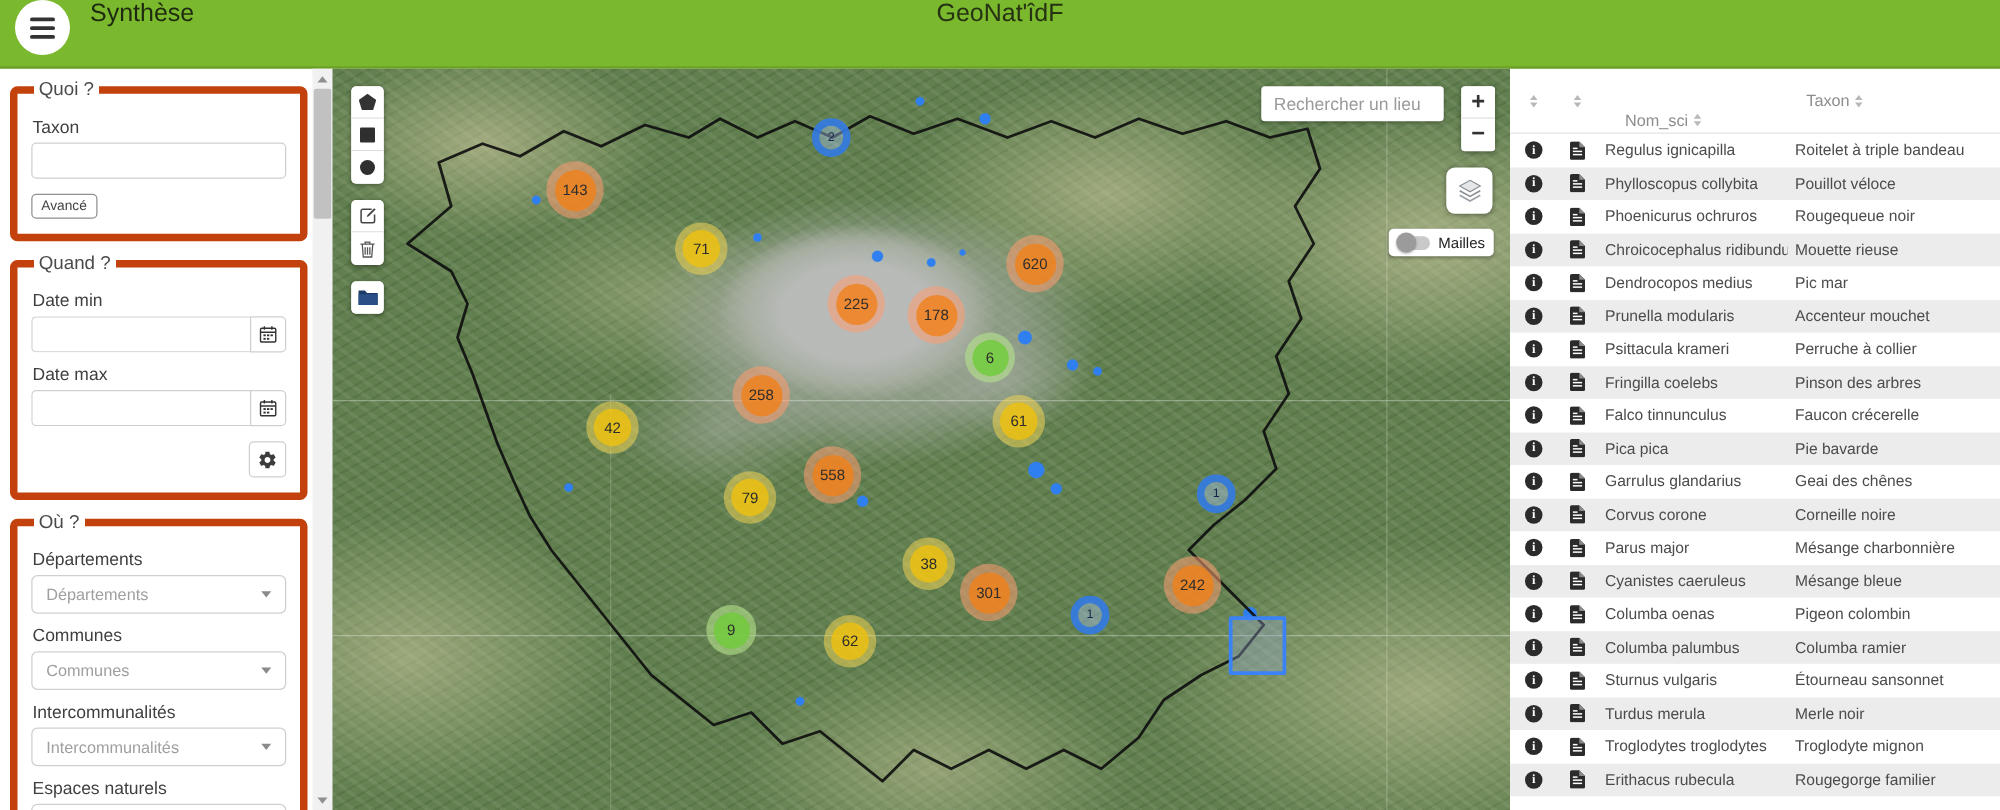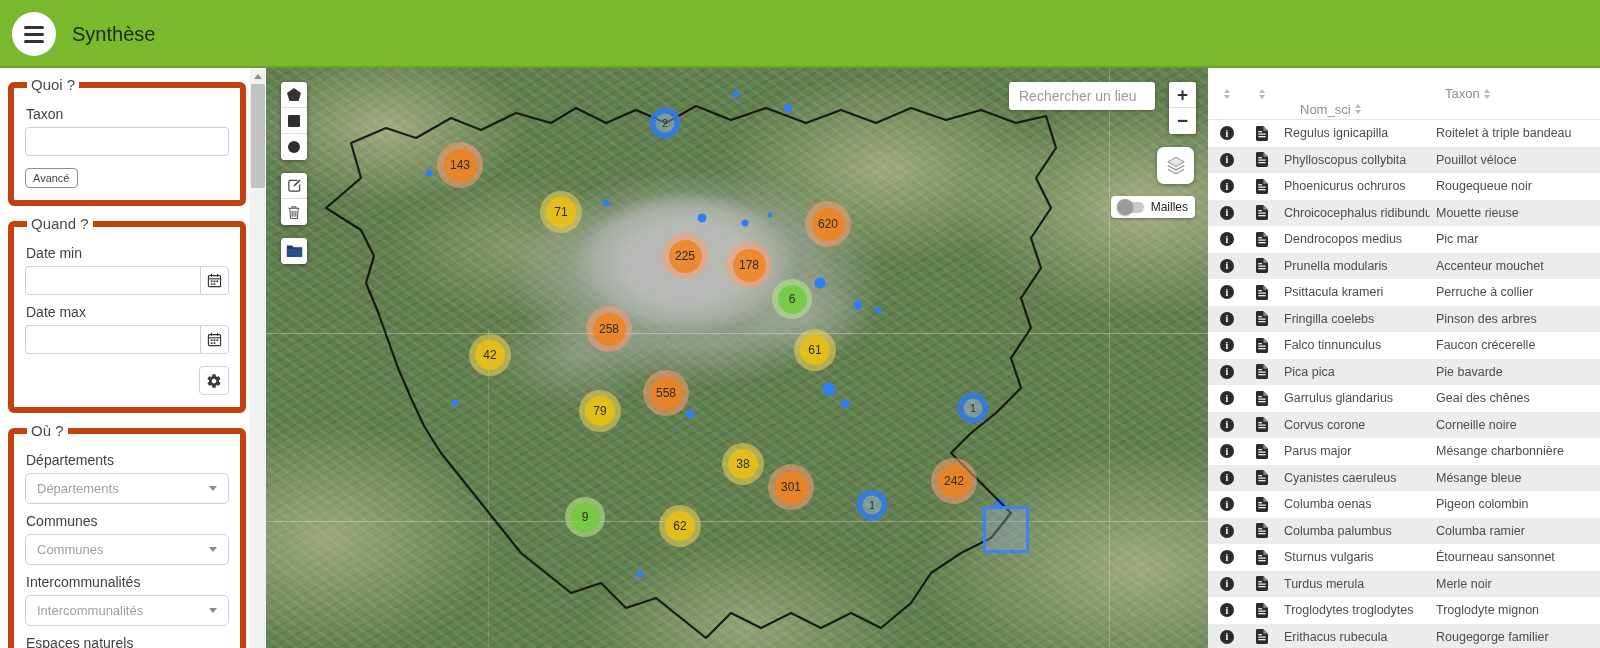--- a/index.html
+++ b/index.html
@@ -1,20 +1,20 @@
 <!DOCTYPE html>
 <html><head>
 <meta charset="utf-8">
 <style>
   * { box-sizing: border-box; margin: 0; padding: 0; }
   html,body { width:1600px; height:648px; overflow:hidden;
     font-family:"Liberation Sans", sans-serif; background:#fff; }
 
   
-  .header { height:68px; background:#7ab82d; display:flex; align-items:center;
+  .header { height:55px; background:#7ab82d; display:flex; align-items:flex-start;
     position:relative; box-shadow: inset 0 -2px 0 rgba(0,0,0,.12); }
   .menu-btn { width:44px; height:44px; border-radius:50%; background:#fff; border:none;
     margin-left:12px; display:flex; flex-direction:column; align-items:center;
     justify-content:center; gap:4px; cursor:pointer; }
   .menu-btn span { width:20px; height:3px; background:#333; border-radius:2px; }
   .header-title { margin-left:16px; font-size:20px; color:#1e2a10; }
   .app-title { position:absolute; left:0; right:0; text-align:center; font-size:20px;
     color:#263312; pointer-events:none; }
 
   .body-row { display:flex; height:593px; }
@@ -172,20 +172,21 @@
 </head>
 <body>
 
 <div class="header">
   <button class="menu-btn">
     <span></span>
       <span></span>
       <span></span>
   </button>
   <div class="header-title">Synthèse</div>
+  <div class="app-title">GeoNat'îdF</div>
 </div>
 
 <div class="body-row">
 
   <div class="sidebar">
 
     <fieldset>
       <legend>Quoi ?</legend>
       <div class="fld-label">Taxon</div>
       <input class="txt-input" type="text" value="" style="">

